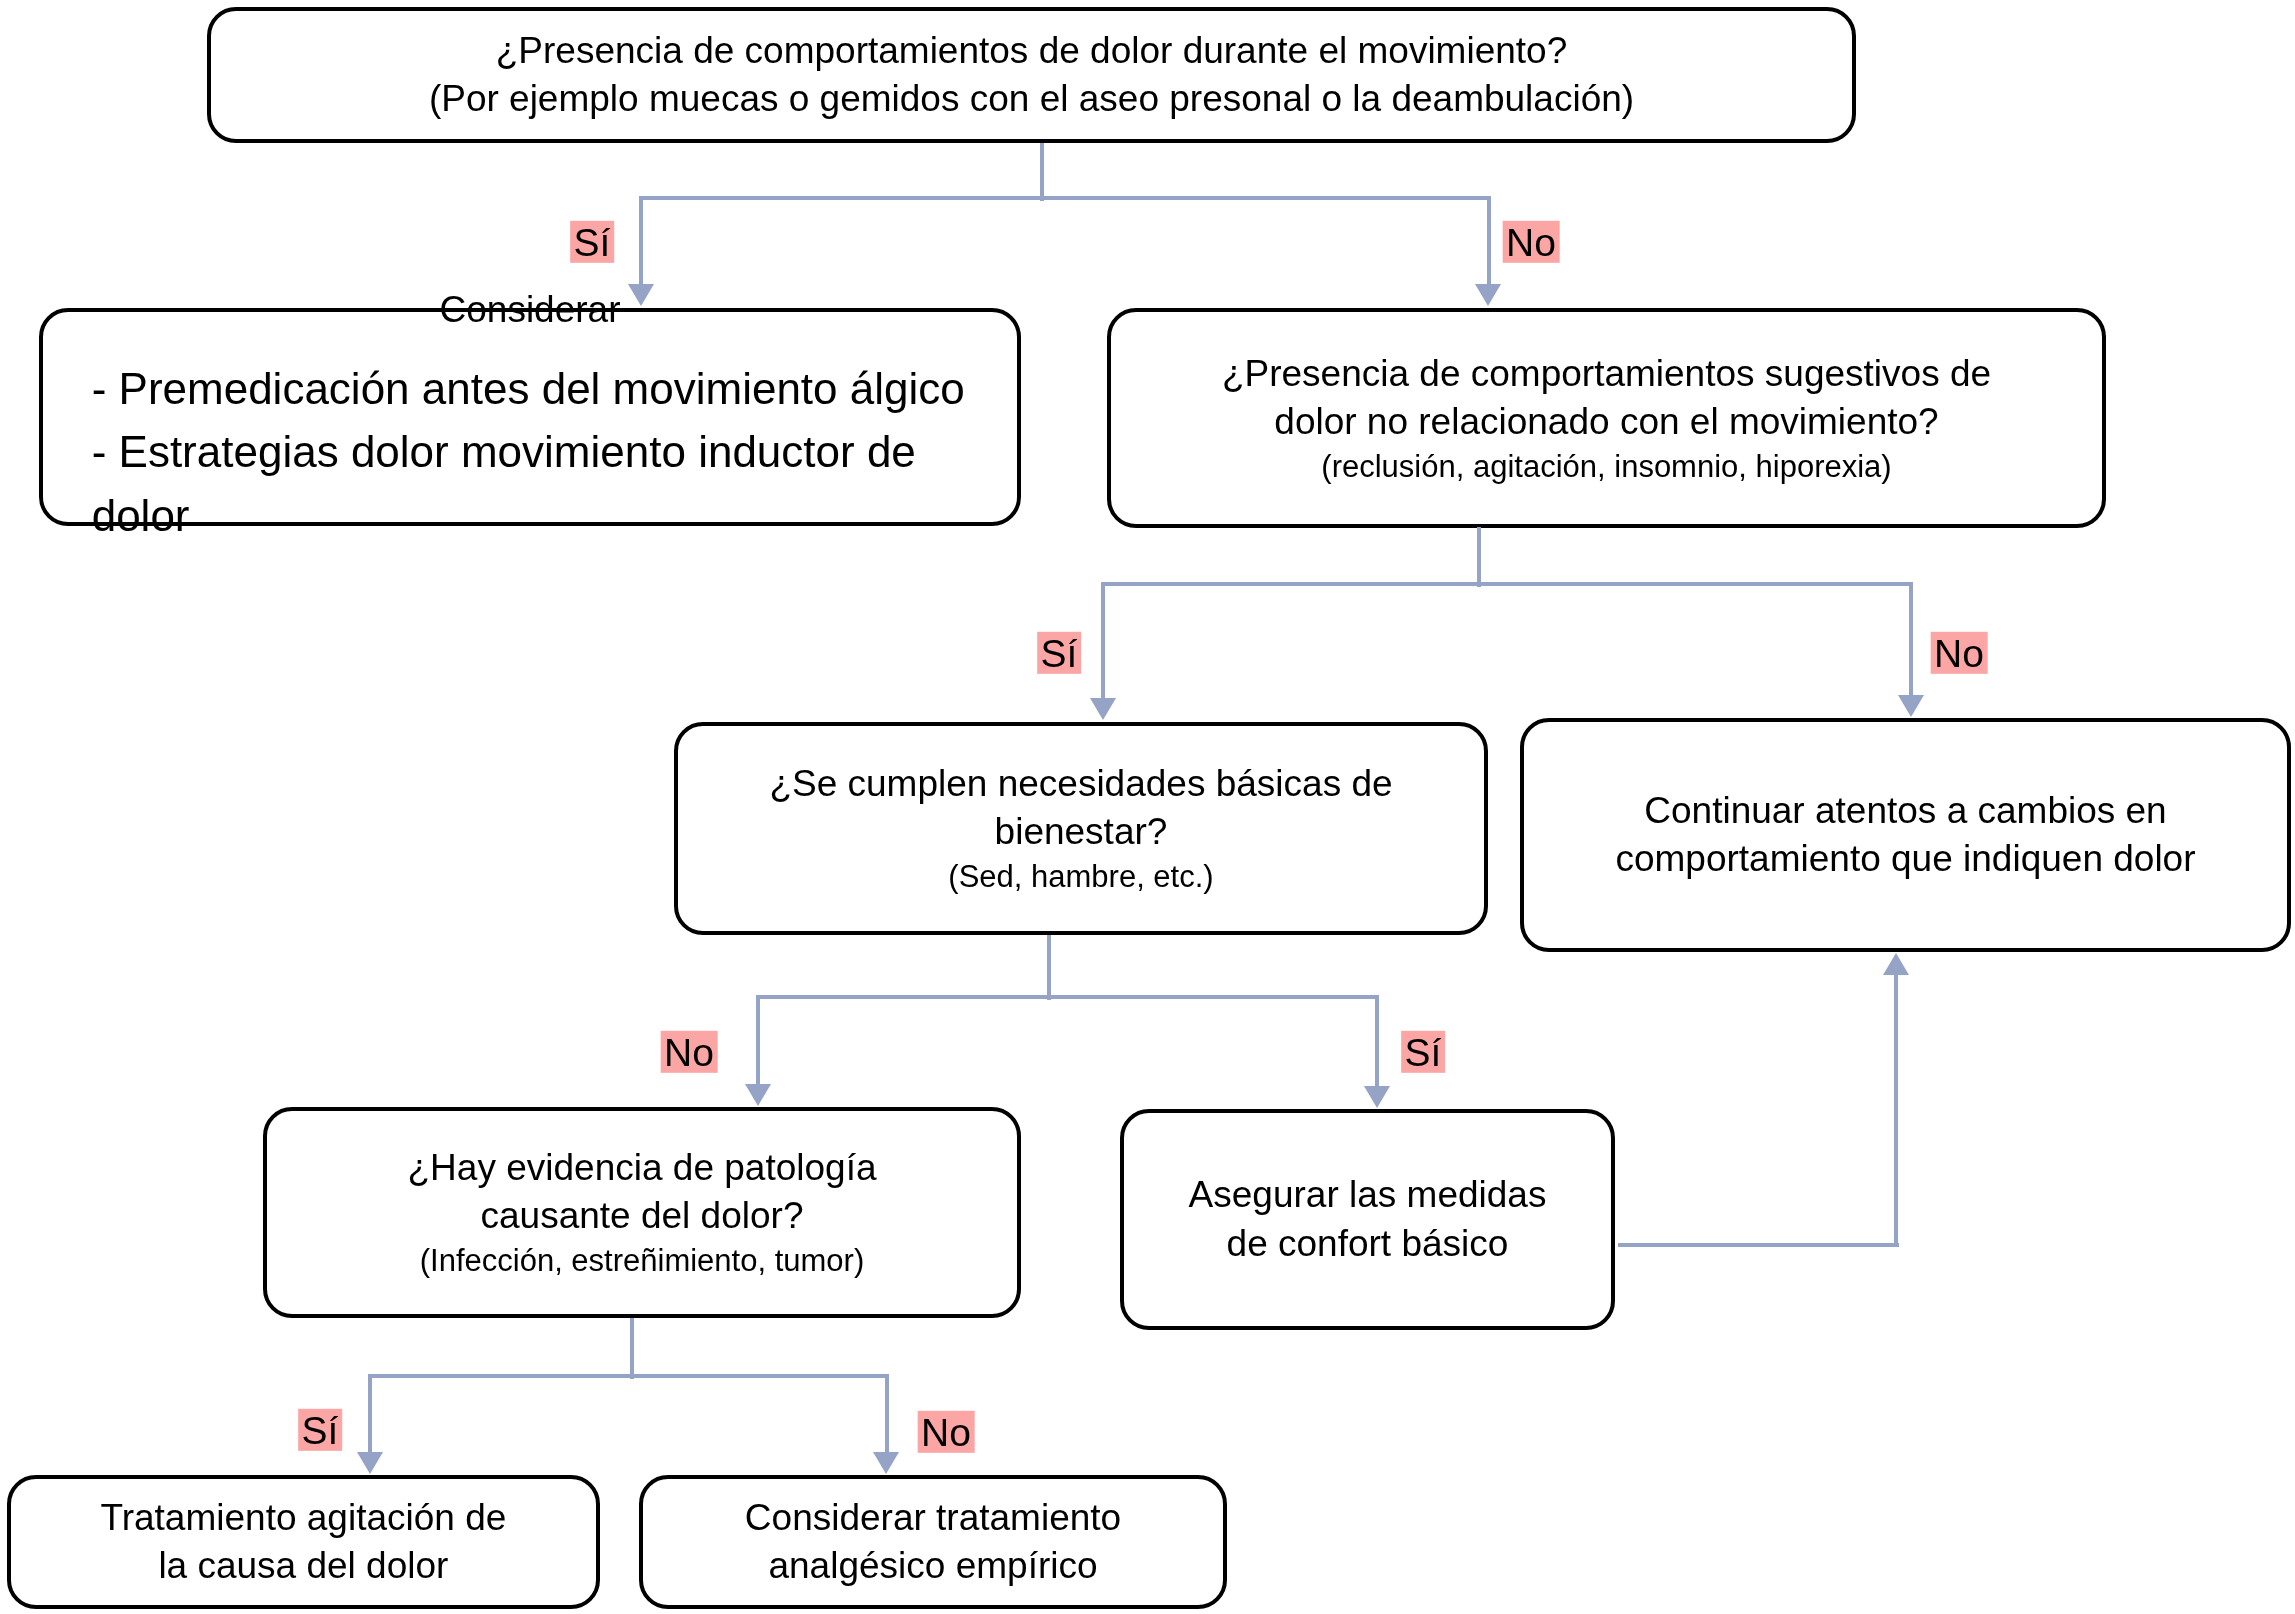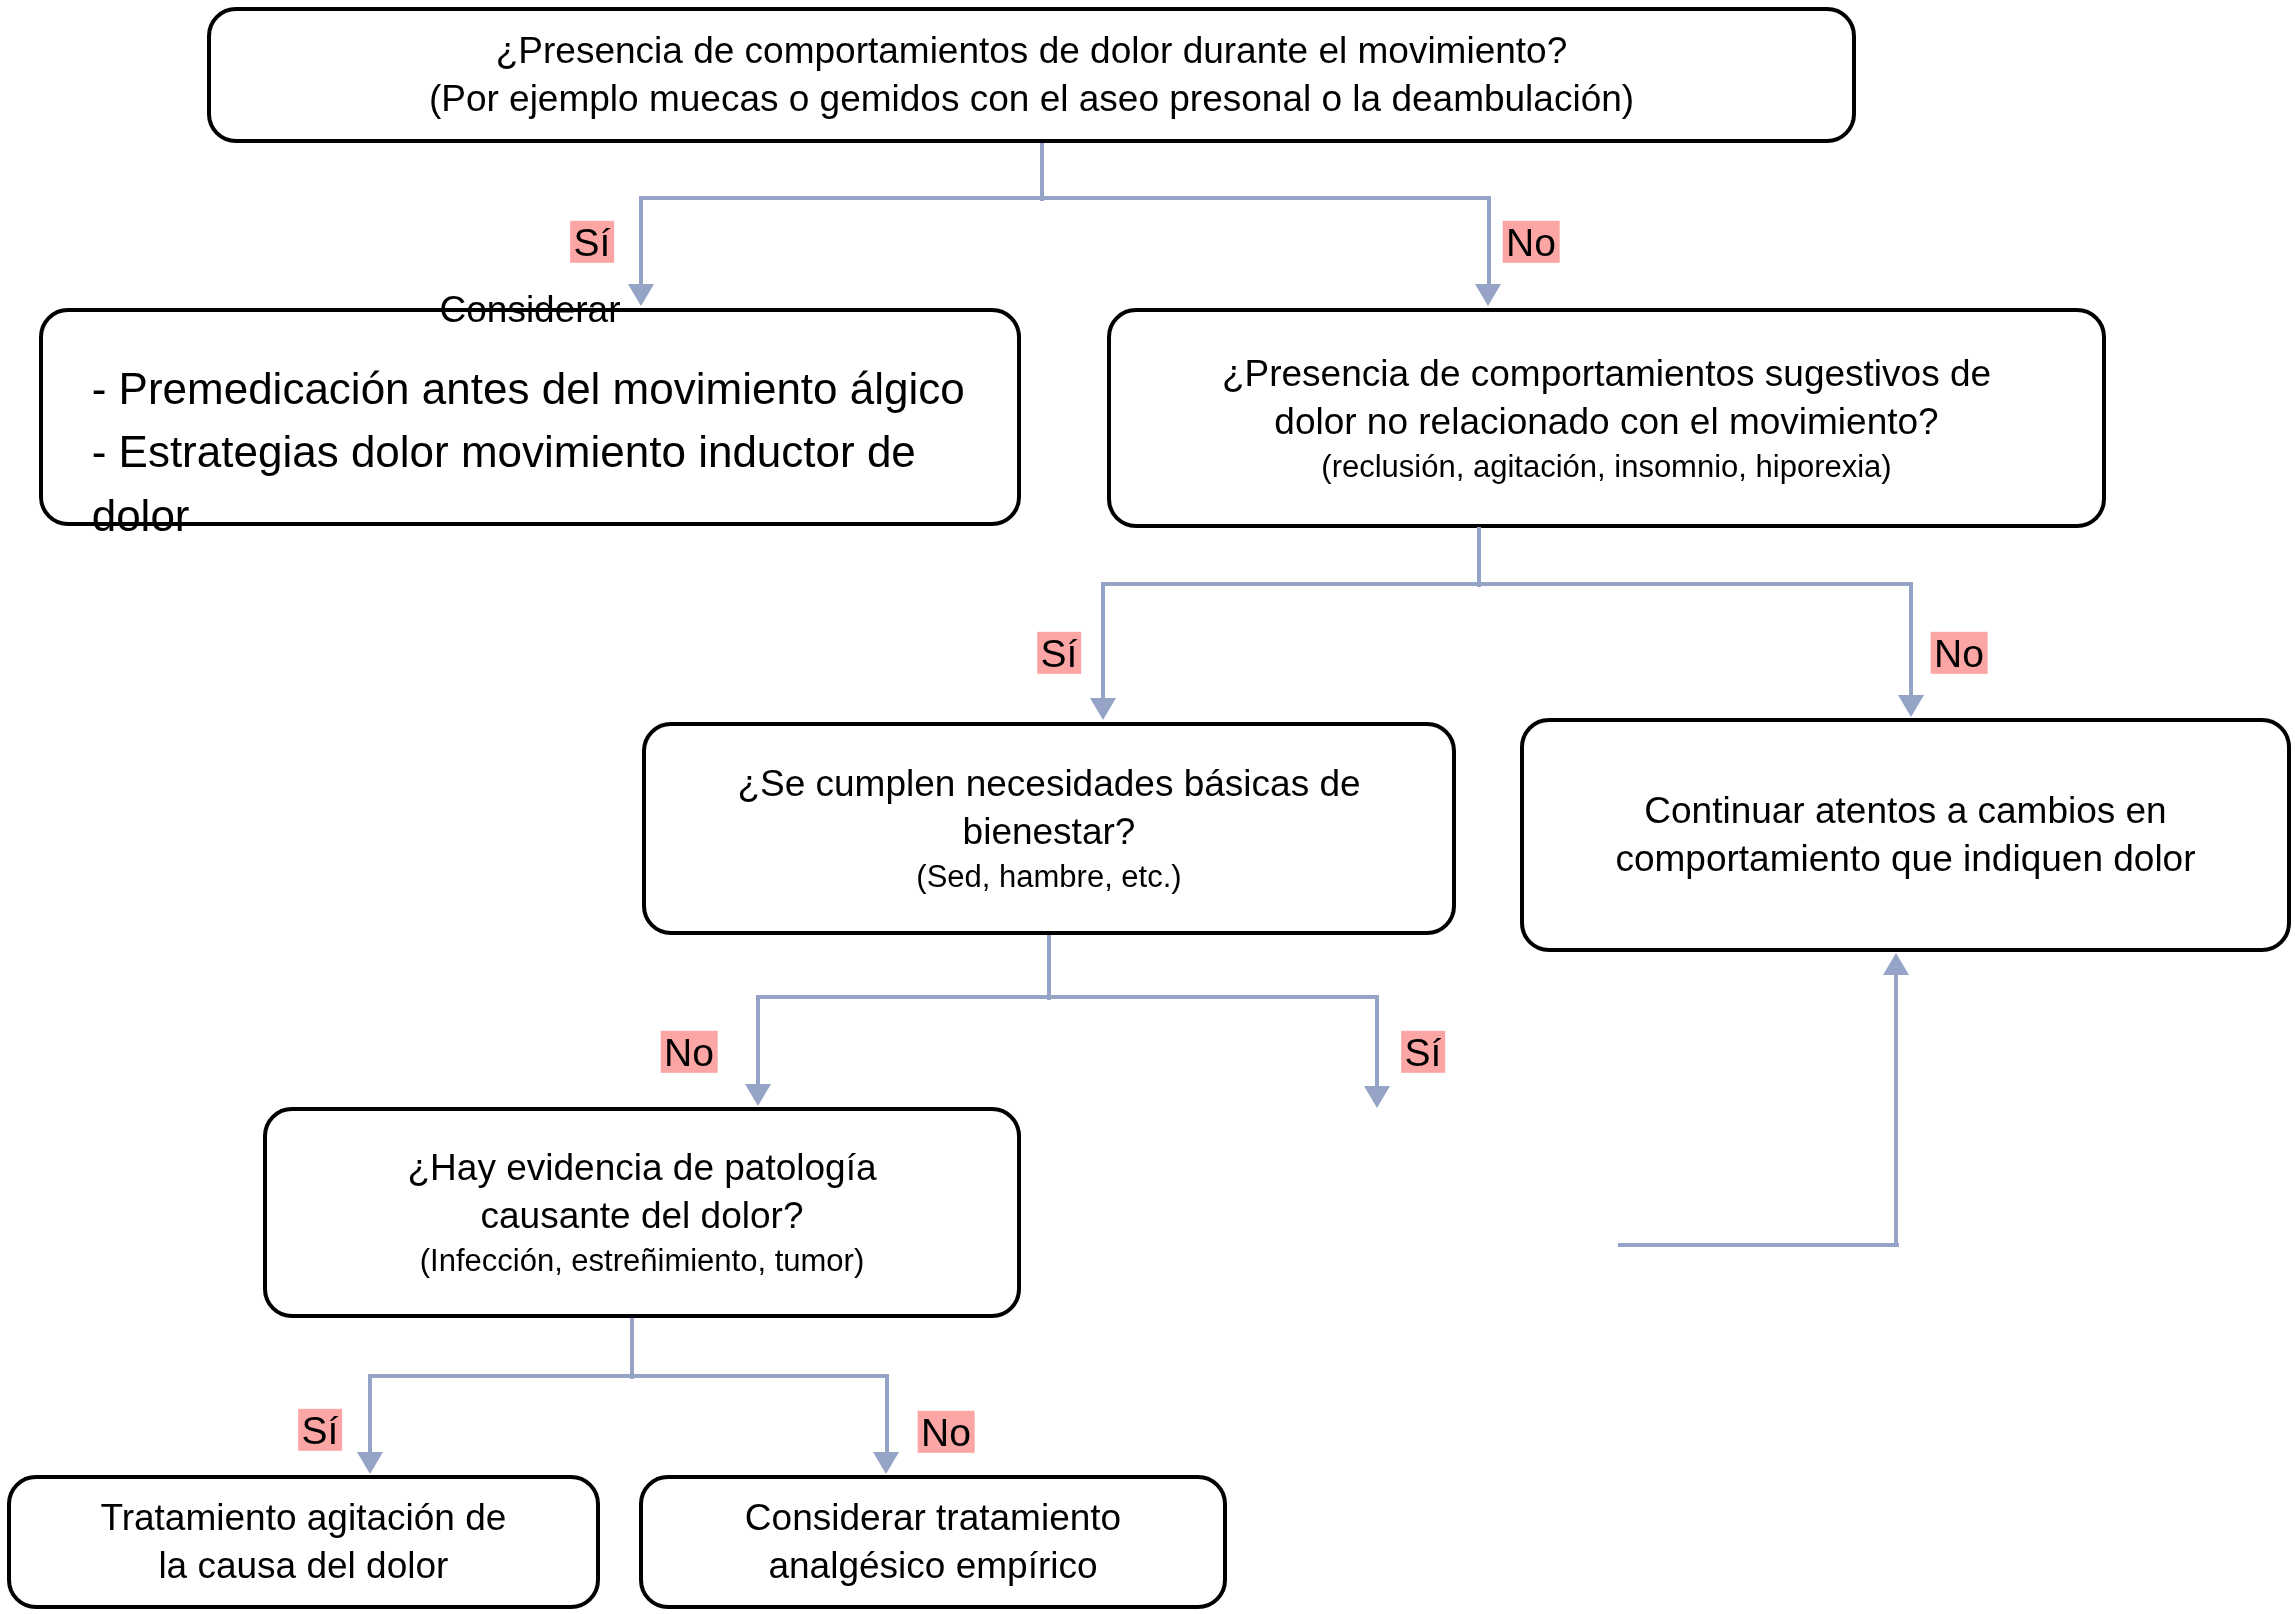--- a/index.html
+++ b/index.html
@@ -97,37 +97,41 @@
       <div>- Estrategias dolor movimiento inductor de dolor</div>
     </div>
   </div>
 
   <div class="box" style="left:1107px; top:308px; width:999px; height:220px;">
     <div class="main">¿Presencia de comportamientos sugestivos de
 dolor no relacionado con el movimiento?</div>
     <div class="small">(reclusión, agitación, insomnio, hiporexia)</div>
   </div>
 
-  <div class="box" style="left:642px; top:722px; width:814px; height:213px;">
+  <div class="box" style="left:674px; top:722px; width:814px; height:213px;">
     <div class="main">¿Se cumplen necesidades básicas de
 bienestar?</div>
     <div class="small">(Sed, hambre, etc.)</div>
   </div>
 
   <div class="box" style="left:1520px; top:718px; width:771px; height:234px;">
     <div class="main">Continuar atentos a cambios en
 comportamiento que indiquen dolor</div>
   </div>
 
   <div class="box" style="left:263px; top:1107px; width:758px; height:211px;">
     <div class="main">¿Hay evidencia de patología
 causante del dolor?</div>
     <div class="small">(Infección, estreñimiento, tumor)</div>
   </div>
 
+  <div class="box" style="left:1120px; top:1109px; width:495px; height:221px;">
+    <div class="main">Asegurar las medidas
+de confort básico</div>
+  </div>
 
   <div class="box" style="left:6.9px; top:1475px; width:593px; height:134px;">
     <div class="main">Tratamiento agitación de
 la causa del dolor</div>
   </div>
 
   <div class="box" style="left:639px; top:1475px; width:588px; height:134px;">
     <div class="main">Considerar tratamiento
 analgésico empírico</div>
   </div>

